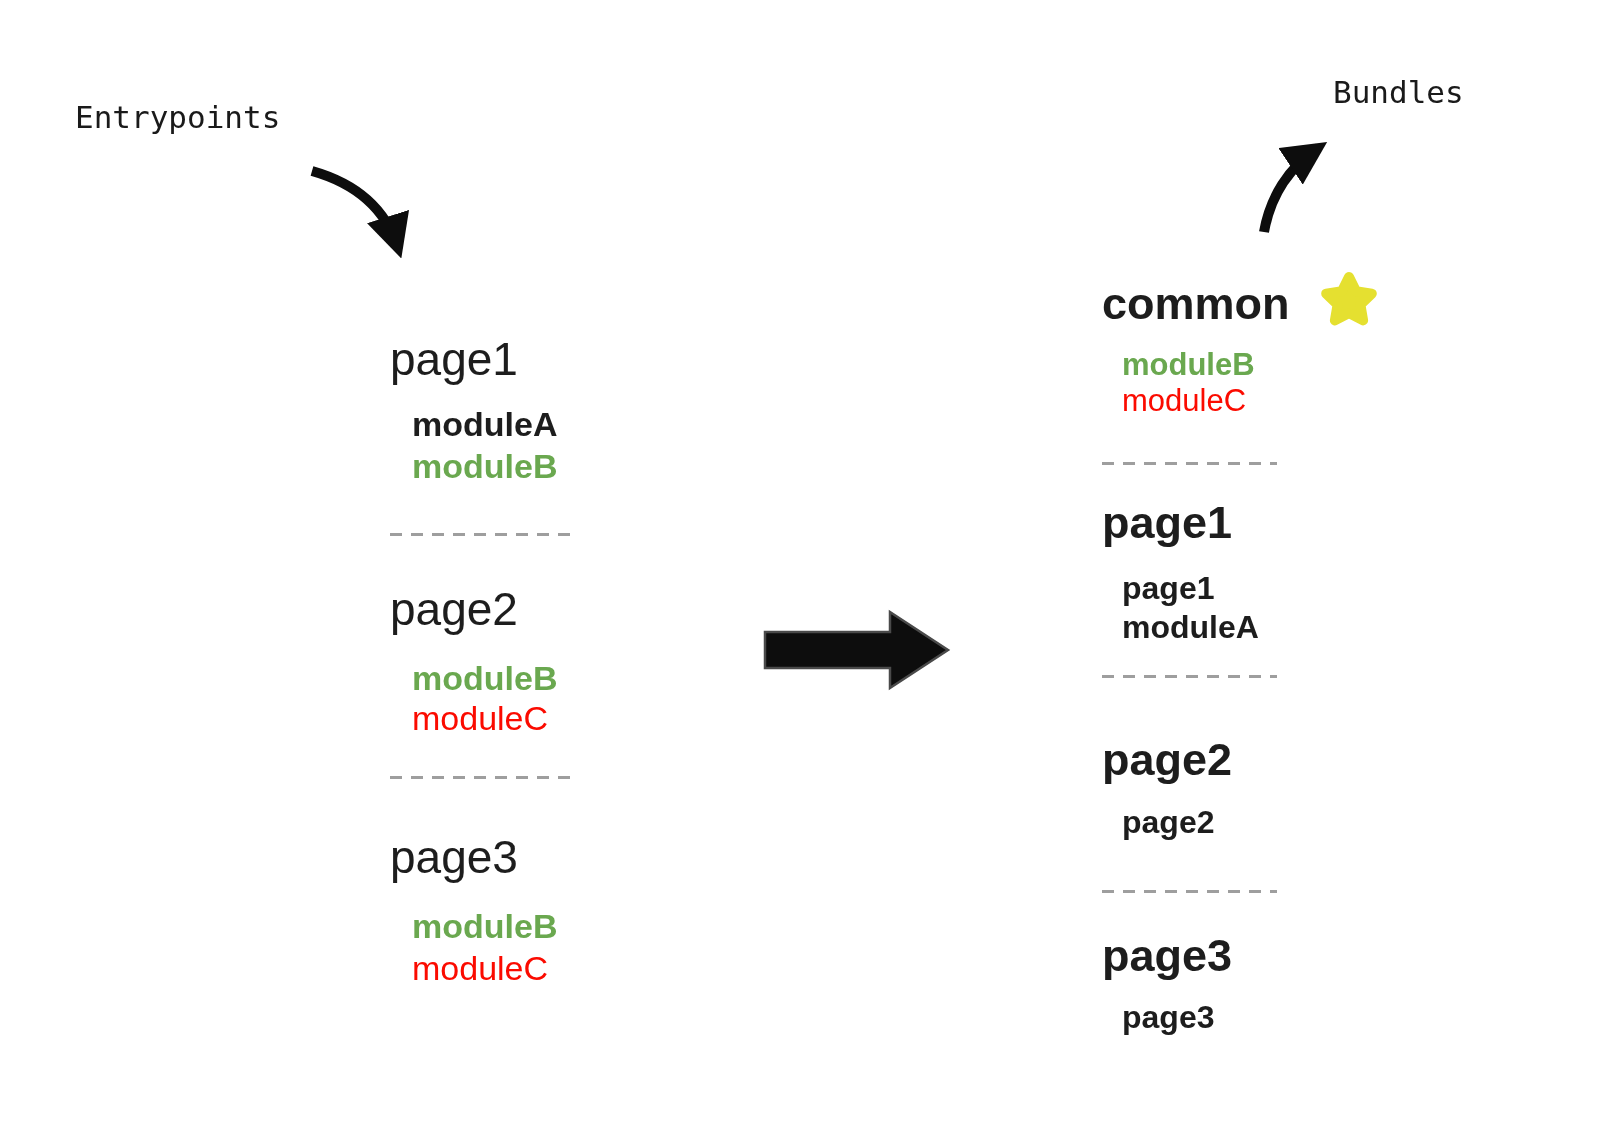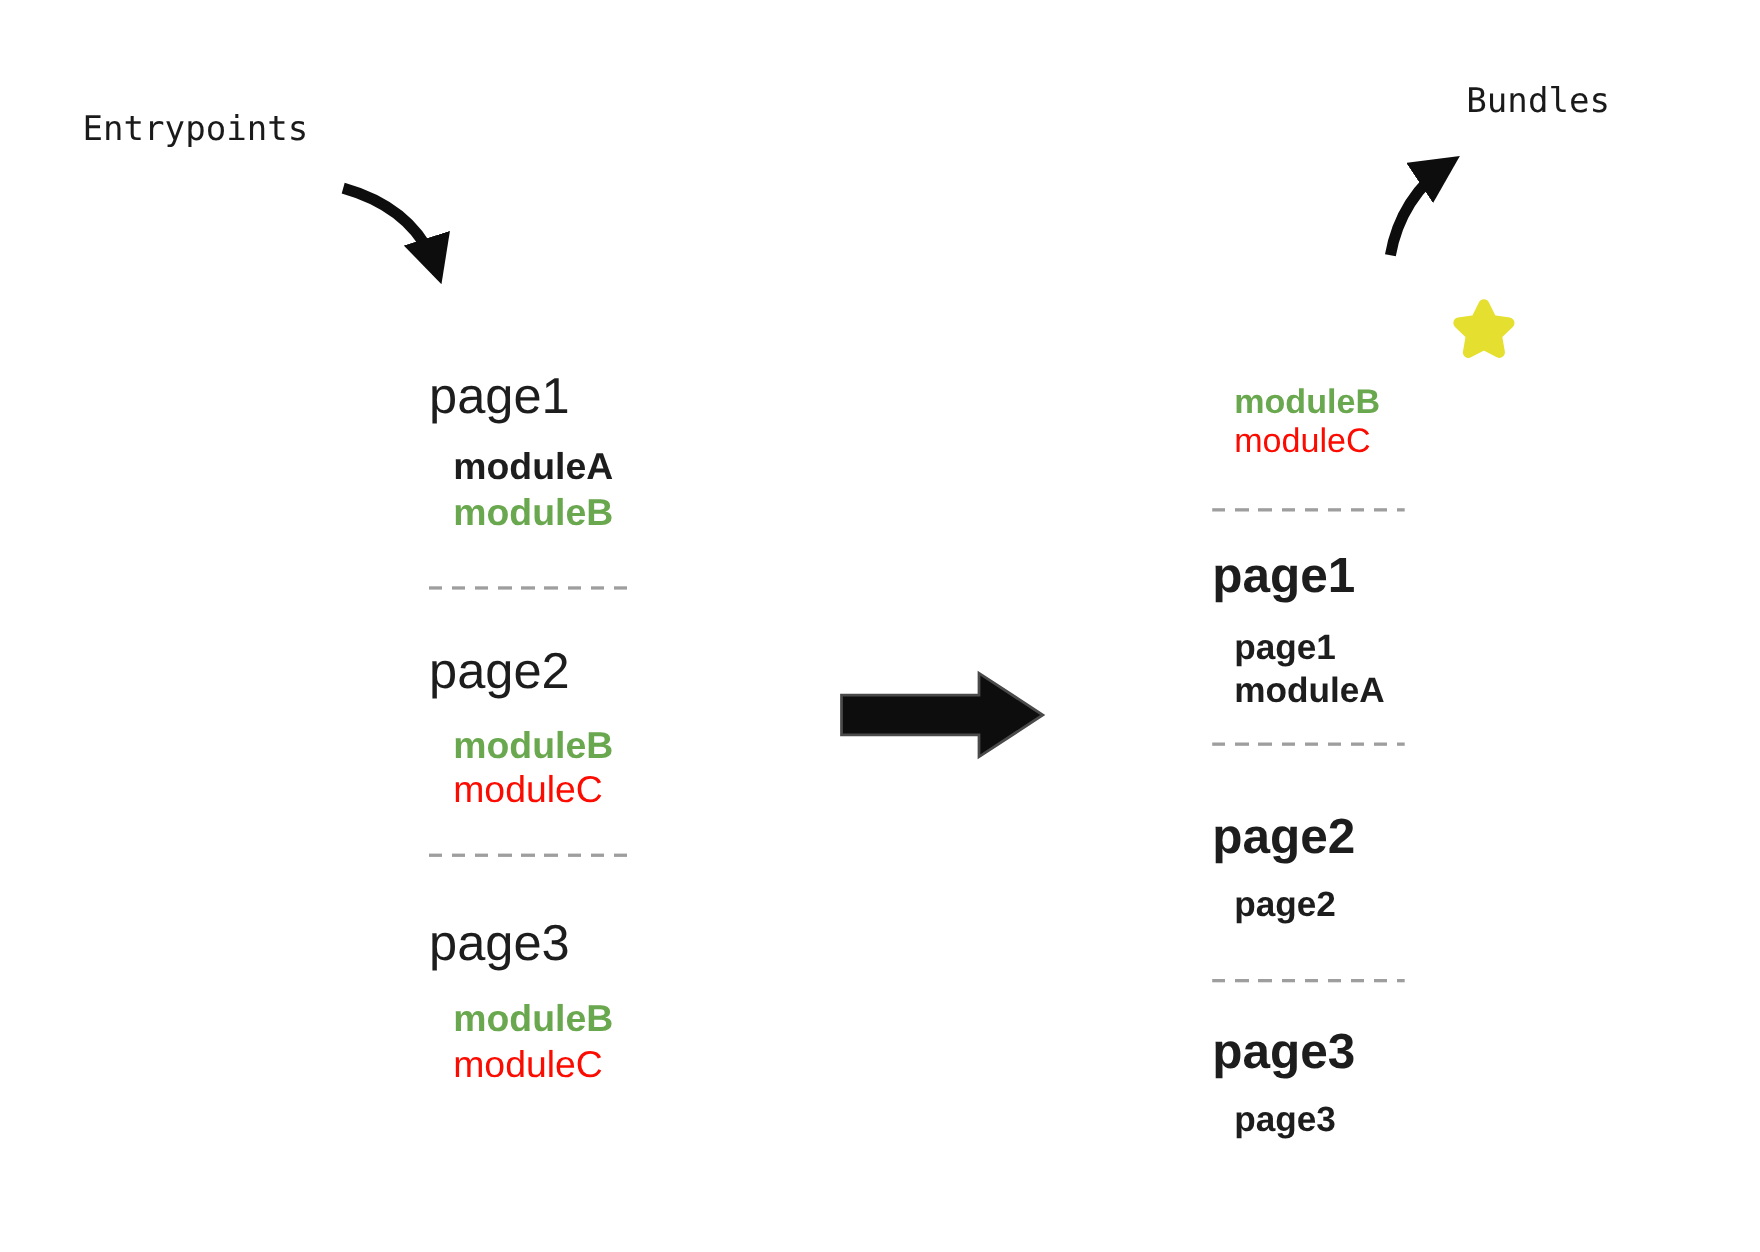--- a/index.html
+++ b/index.html
@@ -53,20 +53,21 @@
 
   <div class="line h-reg" style="left:390px;top:586px;">page2</div>
   <div class="line mod-l c-green" style="left:412px;top:661px;">moduleB</div>
   <div class="line mod-l c-red" style="left:412px;top:701px;">moduleC</div>
   <div class="divider" style="left:390px;top:776px;width:180px;"></div>
 
   <div class="line h-reg" style="left:390px;top:834px;">page3</div>
   <div class="line mod-l c-green" style="left:412px;top:909px;">moduleB</div>
   <div class="line mod-l c-red" style="left:412px;top:951px;">moduleC</div>
 
+  <div class="line h-bold" style="left:1102px;top:281px;">common</div>
   <svg class="star" style="left:1318px;top:271px;" width="62" height="60" viewBox="0 0 60 60">
     <polygon points="30,6 37.05,20.3 52.8,22.6 41.4,33.7 44.1,49.4 30,42 15.9,49.4 18.6,33.7 7.2,22.6 22.95,20.3"></polygon>
   </svg>
   <div class="line mod-r c-green" style="left:1122px;top:349px;">moduleB</div>
   <div class="line mod-r c-red" style="left:1122px;top:385px;">moduleC</div>
   <div class="divider" style="left:1102px;top:462px;width:175px;"></div>
 
   <div class="line h-bold" style="left:1102px;top:500px;">page1</div>
   <div class="line item-r c-black" style="left:1122px;top:572px;">page1</div>
   <div class="line item-r c-black" style="left:1122px;top:611px;">moduleA</div>

